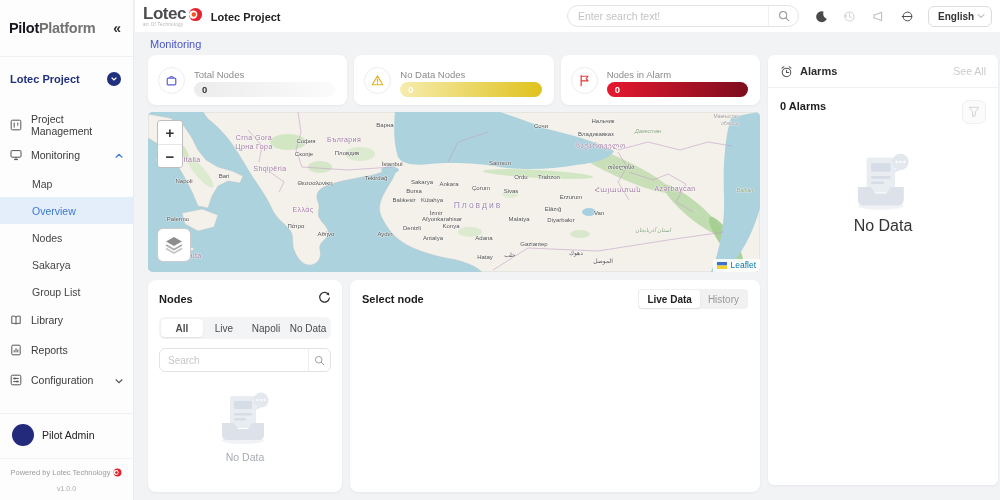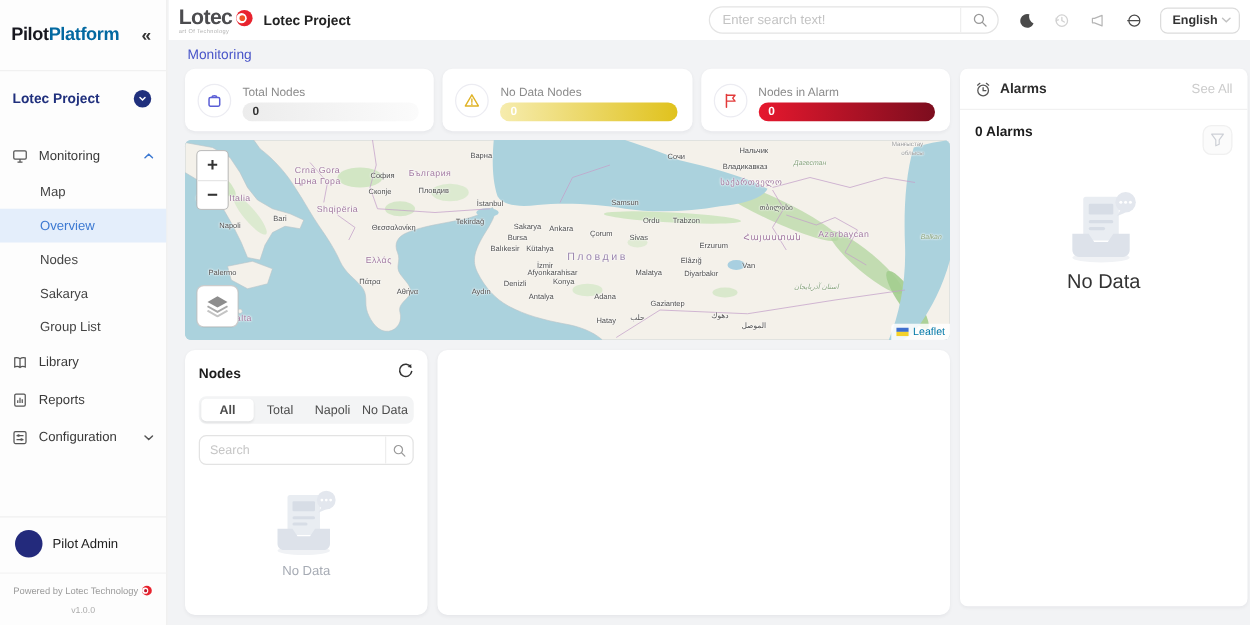--- a/index.html
+++ b/index.html
@@ -3,21 +3,21 @@
 <meta charset="utf-8">
 <style>
   * { margin:0; padding:0; box-sizing:border-box; }
   html,body { width:1000px; height:500px; overflow:hidden; }
   body { font-family:"Liberation Sans", sans-serif; background:#f2f3f5; position:relative; color:#333; }
 
   
   .sidebar { position:absolute; left:0; top:0; width:134px; height:500px; background:#fdfdfd; border-right:1px solid #ececec; }
   .side-logo-row { height:57px; display:flex; align-items:center; justify-content:space-between; padding:0 12px 0 9px; border-bottom:1px solid #f1f1f1; }
   .brand { font-size:14.5px; font-weight:800; letter-spacing:-.3px; white-space:nowrap; }
-  .brand .p1 { color:#17171f; } .brand .p2 { color:#0369a1; }
+  .brand .p1 { color:#17171f; } .brand .p2 { color:#737373; }
   .collapse { font-size:14px; color:#333; cursor:pointer; font-weight:700; }
   .project-row { height:43px; display:flex; align-items:center; justify-content:space-between; padding:0 12px 0 10px; }
   .project-row .plabel { font-size:11px; font-weight:700; color:#20307d; }
   .nav-circle { width:14px; height:14px; border-radius:50%; background:#20307d; display:flex; align-items:center; justify-content:center; }
   .nav-circle svg { display:block; }
   .menu { padding-top:10px; }
   .mi { height:30px; display:flex; align-items:center; gap:8px; padding:0 10px; font-size:10.5px; color:#3a3a3a; cursor:pointer; }
   .mi .micon { width:13px; height:13px; flex:0 0 13px; display:flex; align-items:center; }
   .mi .spread { margin-left:auto; color:#555; }
   .smi { height:27px; display:flex; align-items:center; padding:0 10px 0 32px; font-size:10.5px; color:#444; cursor:pointer; }
@@ -117,20 +117,29 @@
   </div>
   <div class="project-row">
     <span class="plabel">Lotec Project</span>
     <span class="nav-circle">
       <svg width="8" height="8" viewBox="0 0 8 8">
           <path d="M2,3 L4,5 L6,3" stroke="#fff" stroke-width="1.2" fill="none" stroke-linecap="round"></path>
         </svg>
     </span>
   </div>
   <div class="menu">
+    <div class="mi">
+      <span class="micon">
+          <svg width="12" height="12" viewBox="0 0 12 12">
+            <rect x="1.2" y="1.2" width="9.6" height="9.6" rx="1.2" stroke="#555" fill="none"></rect>
+            <path d="M4.2,3.6 v5 M7.8,3.6 v3" stroke="#555" fill="none"></path>
+          </svg>
+        </span>
+      <span>Project Management</span>
+    </div>
     <div class="mi">
       <span class="micon">
           <svg width="12" height="12" viewBox="0 0 12 12">
             <rect x="1" y="1.6" width="10" height="6.6" rx="1" stroke="#555" fill="none"></rect>
             <path d="M4,10.6 h4 M6,8.2 v2.4" stroke="#555" fill="none"></path>
           </svg>
         </span>
       <span>Monitoring</span>
       <span class="spread"><svg width="8" height="6" viewBox="0 0 8 6">
             <path d="M1,4.2 L4,1.4 L7,4.2" stroke="#3c79d2" stroke-width="1.2" fill="none" stroke-linecap="round"></path>
@@ -412,21 +421,21 @@
     <div class="panel nodes-panel">
       <div class="phead">
         <span class="ptitle">Nodes</span>
         <span style="cursor:pointer"><svg width="13" height="13" viewBox="0 0 16 16">
               <path d="M13.2,4.6 A6,6 0 1 0 14,8.8" stroke="#333" stroke-width="1.5" fill="none" stroke-linecap="round"></path>
               <path d="M13.6,1.4 L13.4,5 L9.9,4.4" fill="#333"></path>
             </svg></span>
       </div>
       <div class="seg">
         <span class="tab active">All</span>
-        <span class="tab">Total</span>
+        <span class="tab">Live</span>
         <span class="tab">Napoli</span>
         <span class="tab">No Data</span>
       </div>
       <div class="nsearch">
         <input type="text" placeholder="Search" style="">
         <span class="sbtn">
             <svg width="11" height="11" viewBox="0 0 14 14">
               <circle cx="6" cy="6" r="4.2" stroke="#9a9a9a" stroke-width="1.2" fill="none"></circle>
               <path d="M9.2,9.2 L12.6,12.6" stroke="#9a9a9a" stroke-width="1.2" stroke-linecap="round"></path>
             </svg>
@@ -444,20 +453,27 @@
             <path d="M44,15 L41.6,19.2 L48,16.4 Z" fill="#e3e7ee"></path>
             <circle cx="44.5" cy="9" r="1.1" fill="#fff"></circle>
             <circle cx="48" cy="9" r="1.1" fill="#fff"></circle>
             <circle cx="51.5" cy="9" r="1.1" fill="#fff"></circle>
           </svg>
         <span class="elabel">No Data</span>
       </div>
     </div>
 
     <div class="panel select-panel">
+      <div class="phead">
+        <span class="ptitle">Select node</span>
+        <span class="toggle">
+          <span class="opt active">Live Data</span>
+          <span class="opt">History</span>
+        </span>
+      </div>
     </div>
   </div>
 </div>
 
 <div class="alarms panel">
   <div class="ahead">
     <svg width="13" height="13" viewBox="0 0 14 14">
         <circle cx="7" cy="8" r="4.6" stroke="#555" stroke-width="1.1" fill="none"></circle>
         <path d="M7,5.6 V8 H9.4" stroke="#555" stroke-width="1.1" fill="none" stroke-linecap="round"></path>
         <path d="M2.2,3.4 L4.2,1.8 M11.8,3.4 L9.8,1.8" stroke="#555" stroke-width="1.1" stroke-linecap="round"></path>

